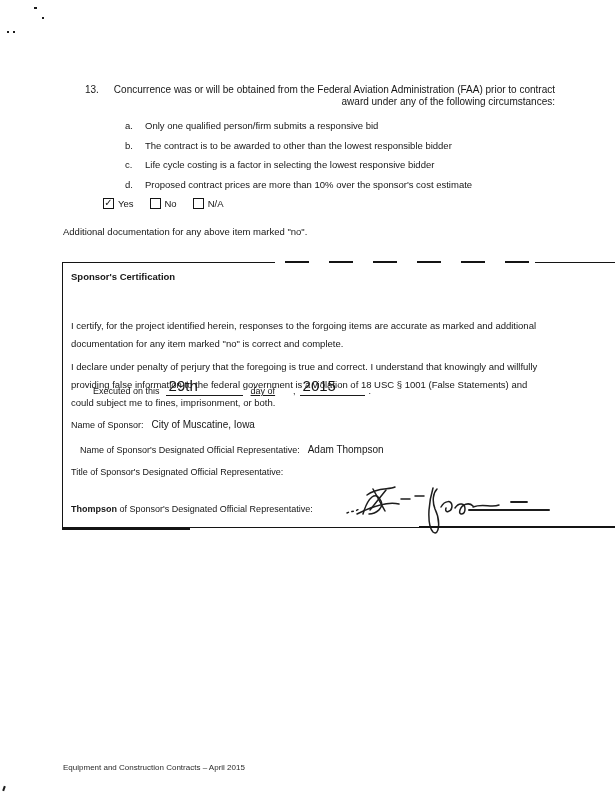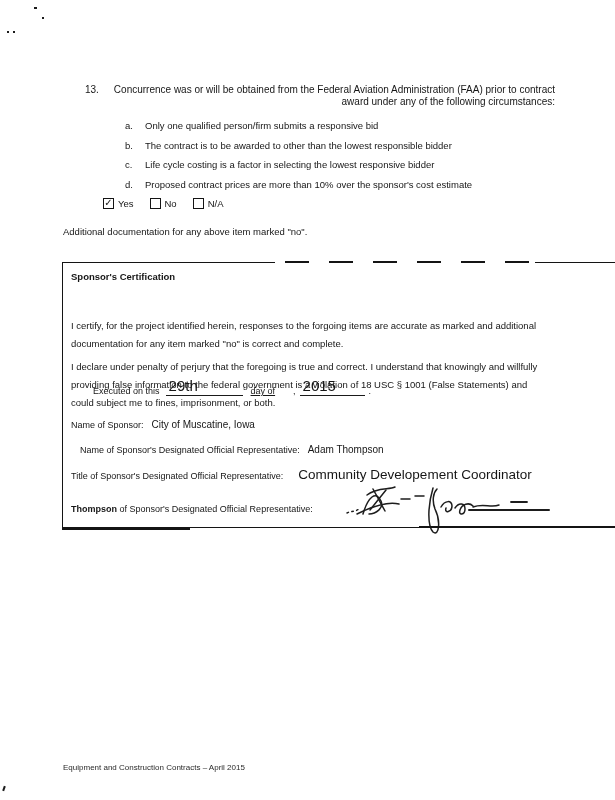--- a/index.html
+++ b/index.html
@@ -138,21 +138,20 @@
     <div class="fieldrow f1">
       <span class="flabel">Name of Sponsor:</span>
       <span class="fval">City of Muscatine, Iowa</span>
     </div>
     <div class="fieldrow f2">
       <span class="flabel">Name of Sponsor's Designated Official Representative:</span>
       <span class="fval">Adam Thompson</span>
     </div>
     <div class="fieldrow f3">
       <span class="flabel">Title of Sponsor's Designated Official Representative:</span>
-      <span class="fval fval-title">Community Developement Coordinator</span>
     </div>
 
     <div class="sigrow">
       <b>Thompson</b><span> of Sponsor's Designated Official Representative:</span>
     </div>
 
     <svg class="sig-svg" width="215" height="62" viewBox="0 0 215 62">
       <g fill="none" stroke="#1d1d1d" stroke-width="1.5" stroke-linecap="round">
         <path d="M4 32 C 8 30, 12 31, 16 28" stroke-dasharray="1.5 3.5"></path>
         <path d="M20 33 C 25 16, 33 9, 38 20 C 41 27, 33 33, 26 33"></path>

